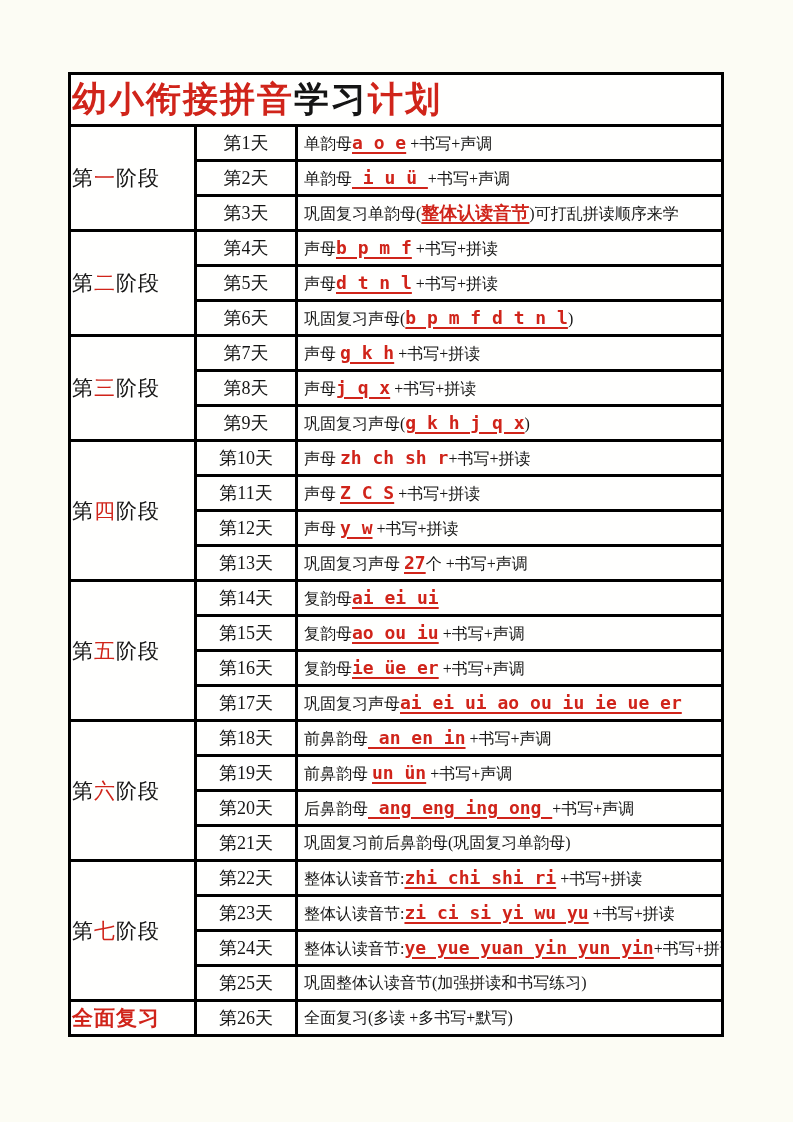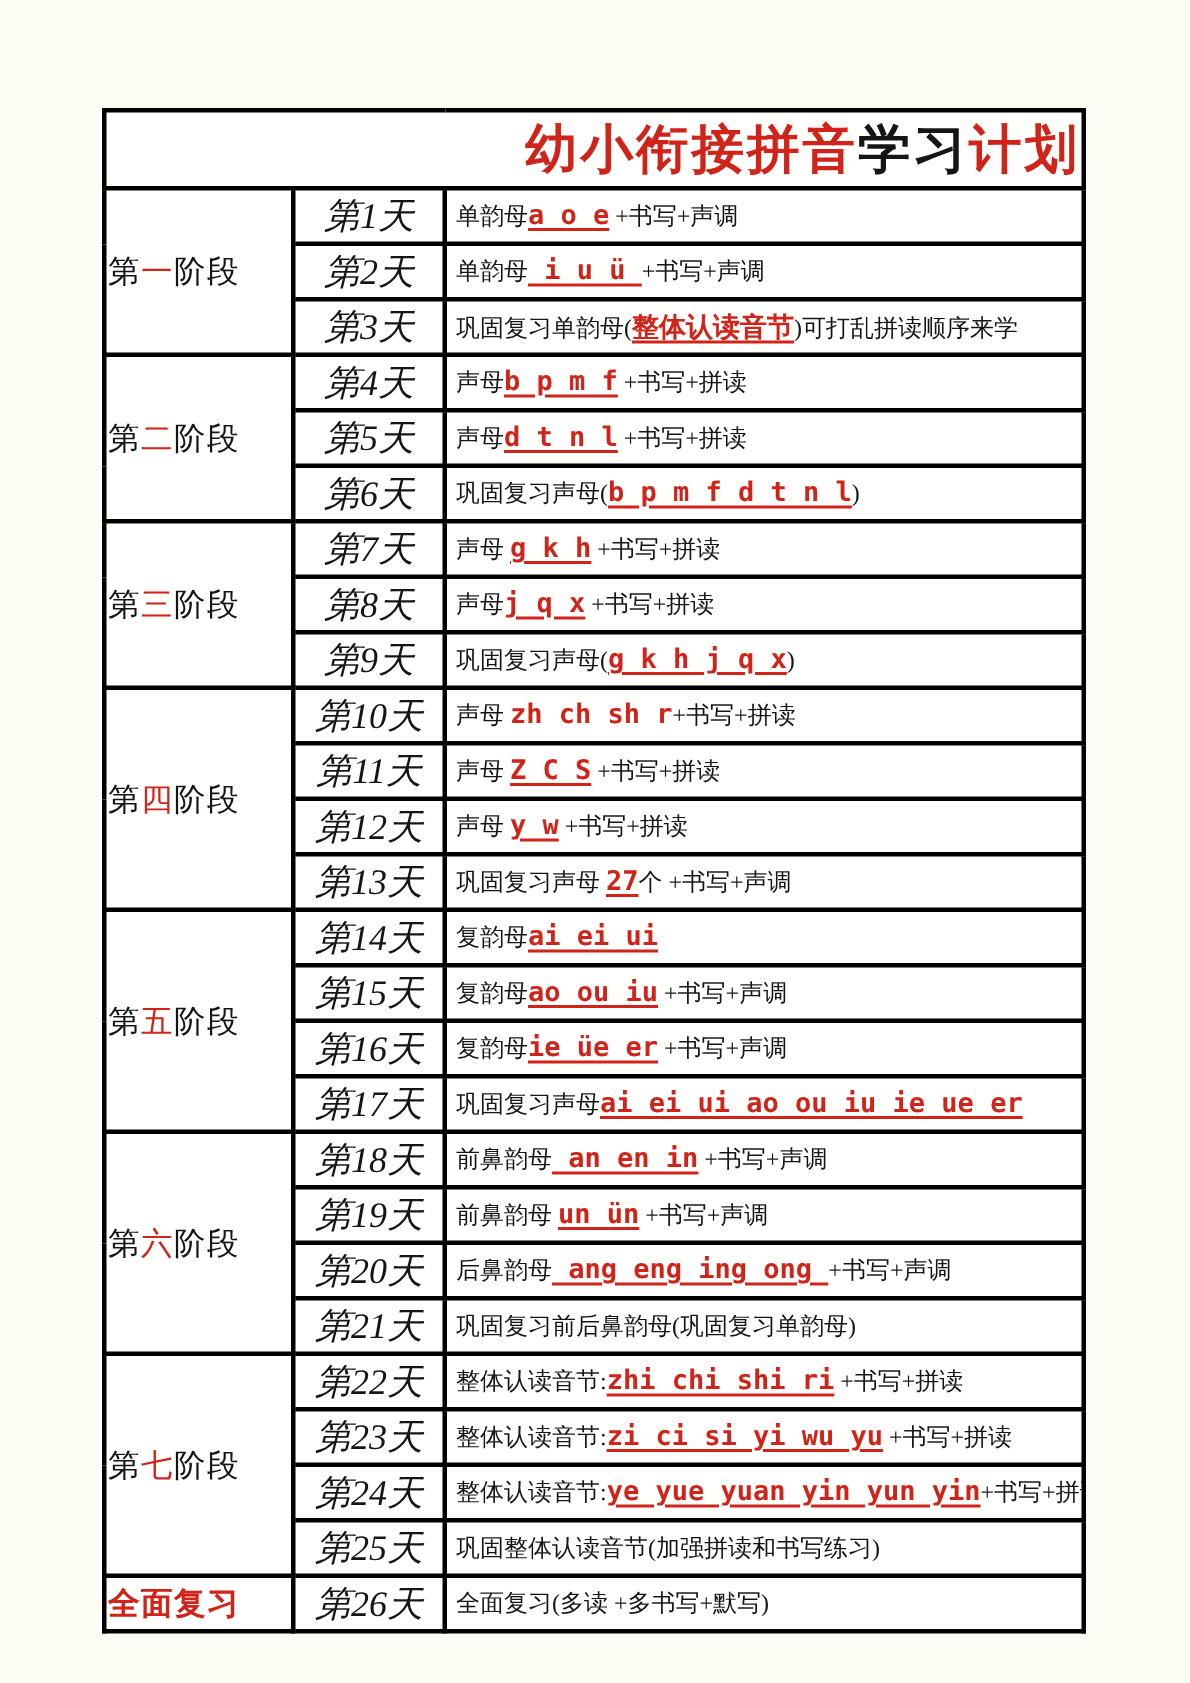--- a/index.html
+++ b/index.html
@@ -17,38 +17,37 @@
     border-collapse: collapse;
     table-layout: fixed;
     background: #fffffe;
   }
   col.c-stage   { width: 126px; }
   col.c-day     { width: 101px; }
   col.c-content { width: 426px; }
   th, td { border: 3px solid #000; vertical-align: middle; }
   .title-cell {
     height: 37px;
-    text-align: right;
+    text-align: left;
     font-size: 35px;
     font-weight: bold;
     letter-spacing: 2px;
     white-space: nowrap;
   }
   tbody tr { height: 35px; }
   .stage-cell {
     text-align: left;
     font-size: 21px;
     letter-spacing: 1px;
     white-space: nowrap;
   }
   .day-cell {
     text-align: center;
-    font-size: 24px;
+    font-size: 18px;
     white-space: nowrap;
-    font-style: italic;
   }
   .content-cell {
     padding: 0 6px;
     font-size: 16px;
     white-space: nowrap;
     overflow: hidden;
   }
   .red  { color: #d0241a; }
   .bold { font-weight: bold; }
   .mono {

